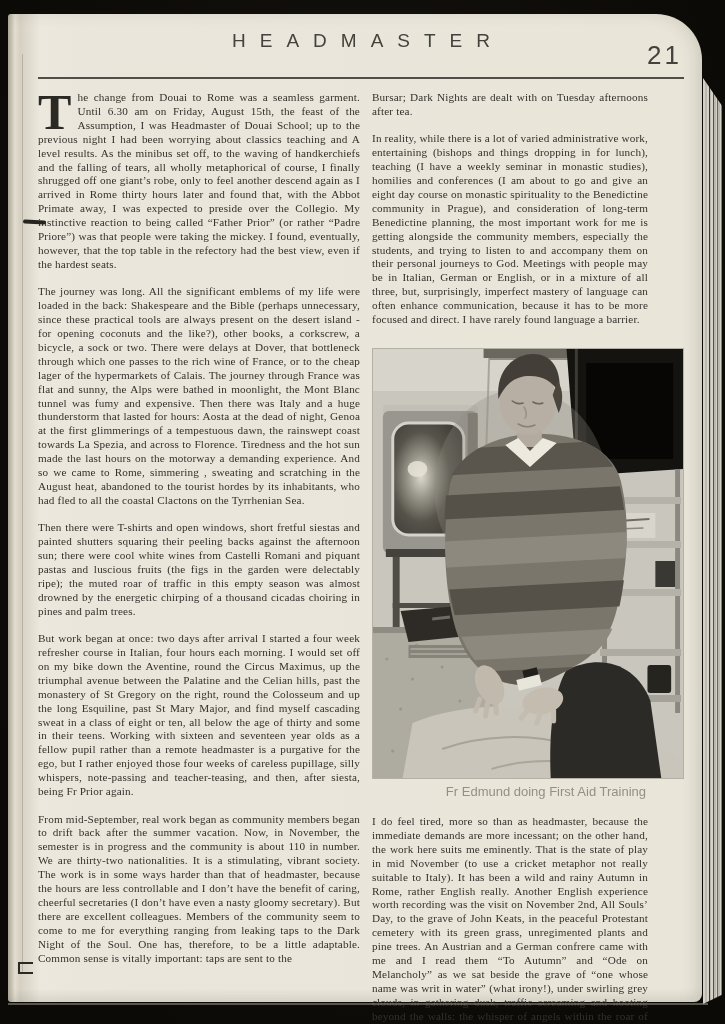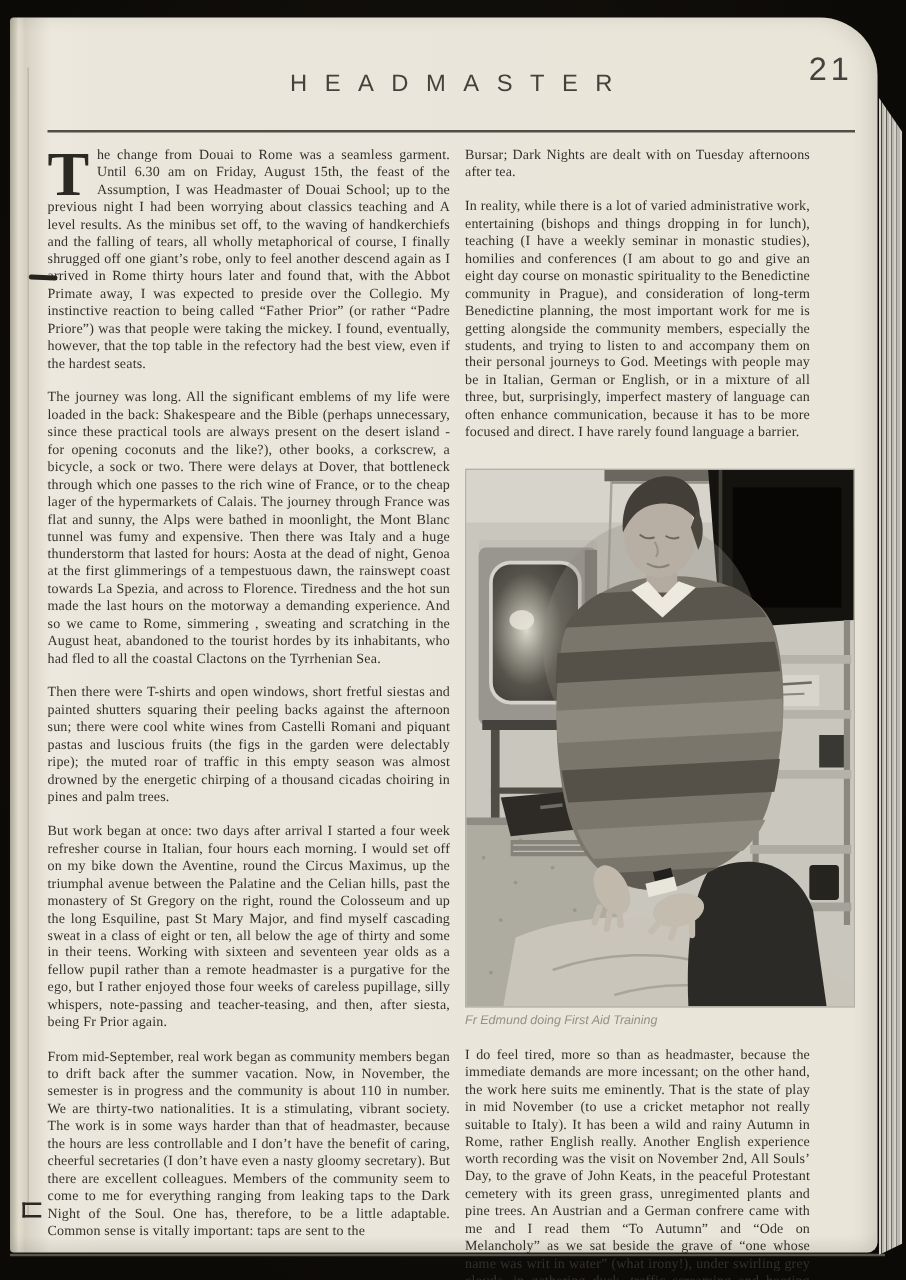--- a/index.html
+++ b/index.html
@@ -16,21 +16,21 @@
   }
   .crease{position:absolute;left:14px;top:40px;width:1px;height:920px;background:rgba(70,60,45,.22);}
   .stack{
     position:absolute;left:703px;top:78px;width:19px;height:926px;
     background:repeating-linear-gradient(90deg,#d4d1c8 0px,#d4d1c8 1.6px,#8a8780 1.6px,#2e2c27 2.4px,#bbb8af 2.4px,#bbb8af 4.2px);
     clip-path:polygon(0 0,100% 3%,100% 99%,0 100%);
   }
   .mark-a{position:absolute;left:15px;top:206px;width:23px;height:4px;background:#26241f;transform:rotate(3deg);border-radius:2px;}
   .mark-b{position:absolute;left:10px;top:948px;width:13px;height:8px;border:2px solid #2a2823;border-right:none;}
   .content{position:absolute;left:30px;top:0;width:646px;}
-  .header{position:relative;padding-top:43px;height:42px;}
+  .header{position:relative;padding-top:16px;height:42px;}
   .title{
     text-align:center;font-family:"Liberation Sans",sans-serif;font-weight:400;
     font-size:19px;letter-spacing:14px;padding-left:14px;color:#44423d;
   }
   .pageno{
     position:absolute;right:2px;top:26px;font-family:"Liberation Sans",sans-serif;
     font-size:26px;letter-spacing:3px;color:#44423d;
   }
   .rule{border-top:2px solid #504e47;margin-top:5px;}
   .columns{display:flex;gap:12px;margin-top:12px;}
@@ -41,22 +41,22 @@
     font-size:11.2px;line-height:13.9px;color:#33312c;
     letter-spacing:.15px;
   }
   .dropcap{
     float:left;font-size:50px;line-height:37px;padding:3px 6px 0 0;
     font-weight:bold;color:#2b2924;
   }
   .photo{margin-top:21px;width:310px;height:429px;border:1px solid #b3b0a6;background:#c9c6bd;}
   .photo svg{display:block;}
   .caption{
-    text-align:left;font-family:"Liberation Sans",sans-serif;font-style:italic;
-    font-size:10px;color:#939086;margin:5px 2px 0 0;
+    text-align:right;font-family:"Liberation Sans",sans-serif;
+    font-size:13px;color:#939086;margin:5px 2px 0 0;
   }
   .signature{
     text-align:right;font-weight:bold;font-style:italic;font-size:12.2px;
     color:#2b2924;margin-top:1px;
   }
   .bottom-edge{position:absolute;left:8px;top:1003px;width:700px;height:2px;background:#a5a193;opacity:.5;}
 </style>
 </head>
 <body>
 

